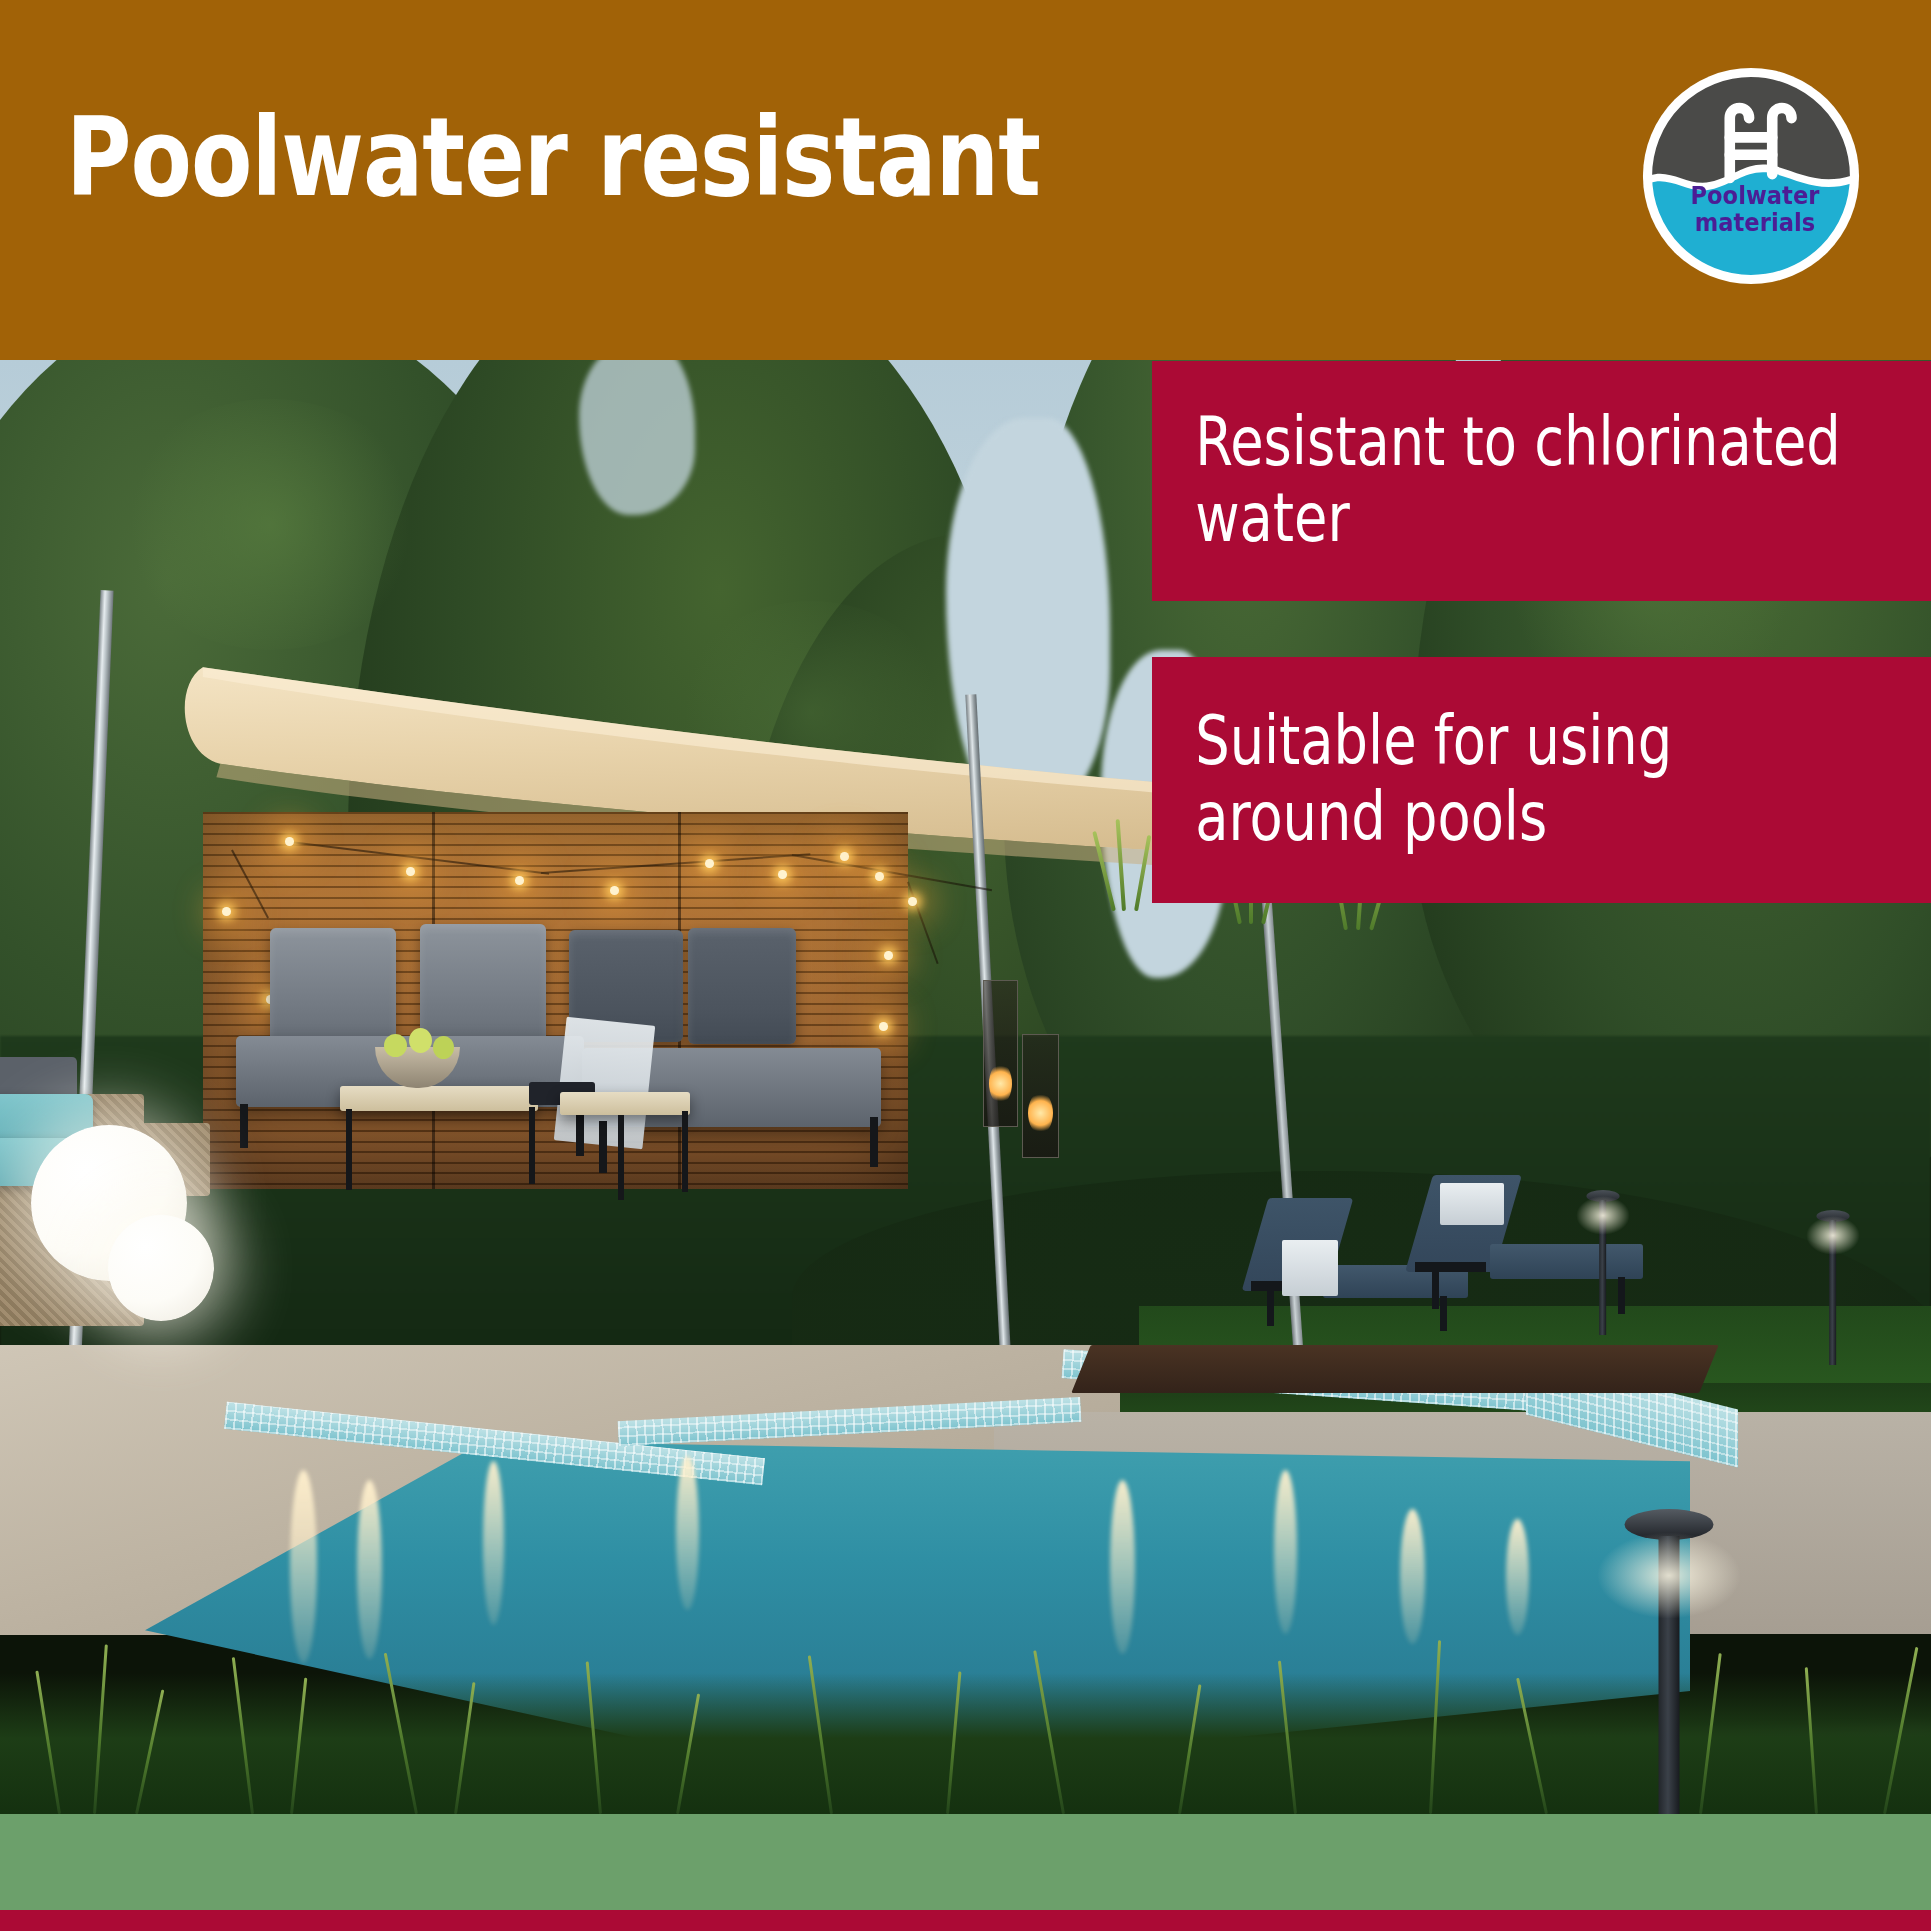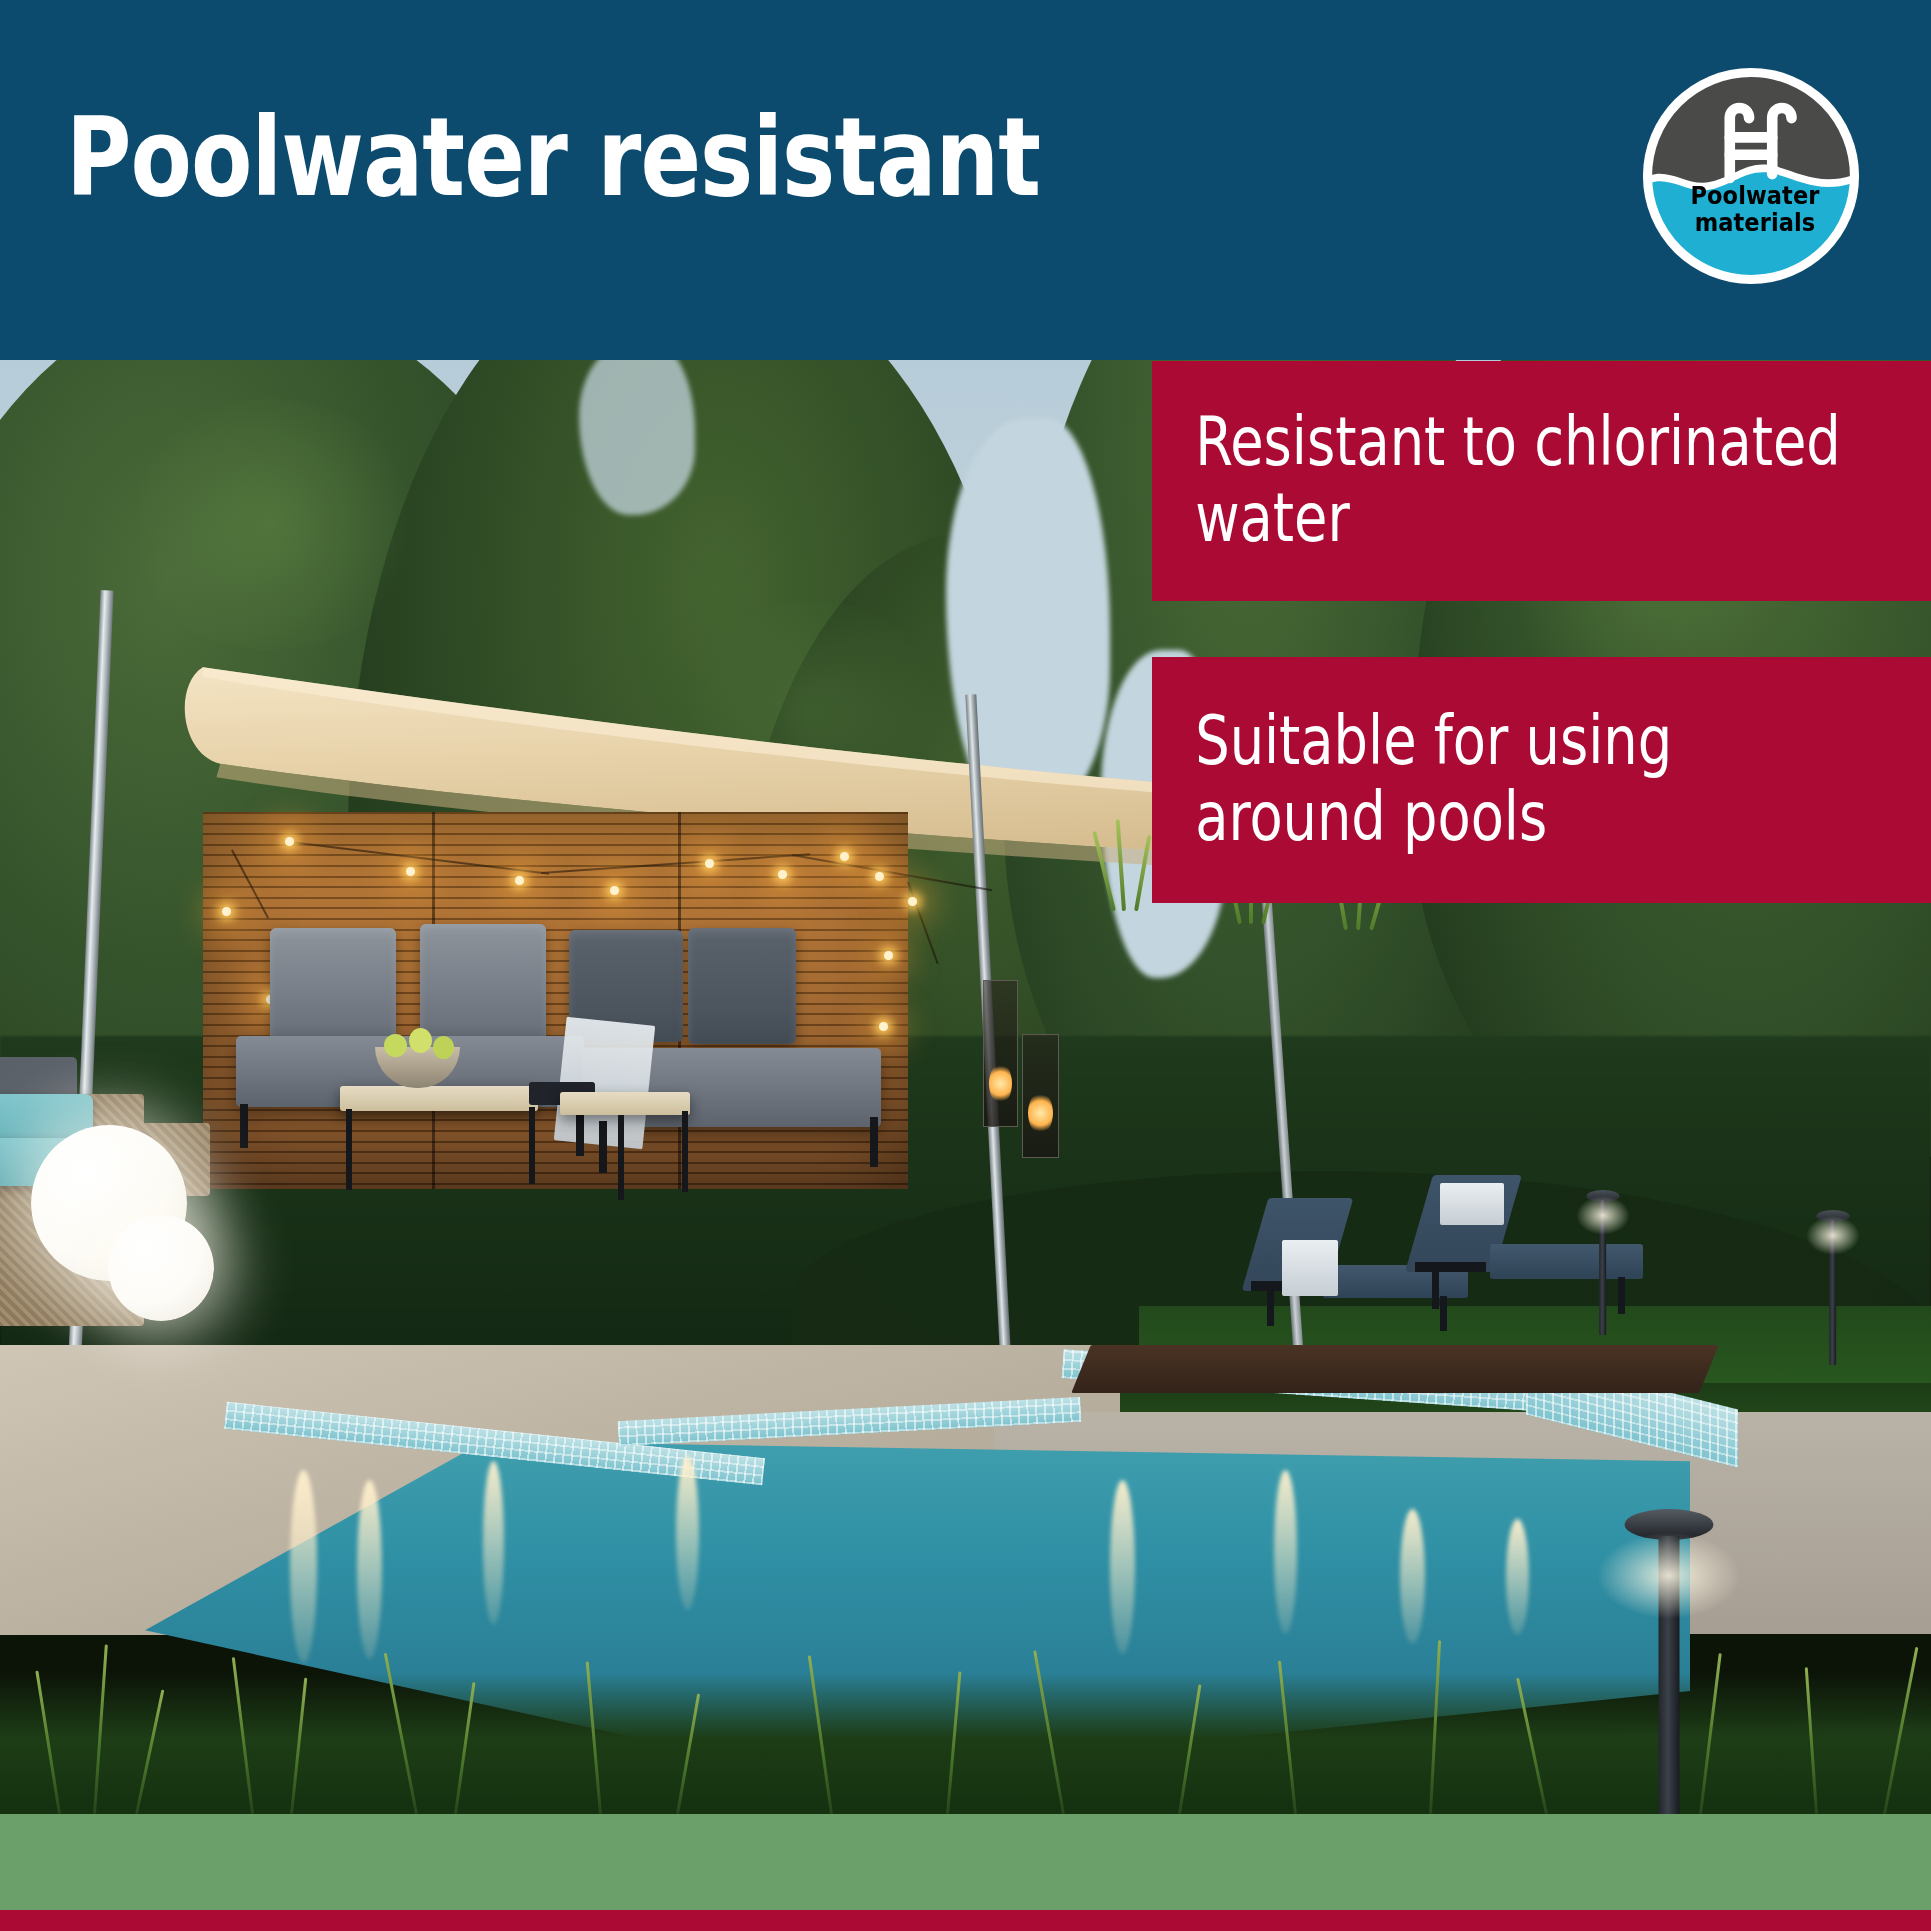--- a/index.html
+++ b/index.html
@@ -1,28 +1,28 @@
 <!DOCTYPE html>
 <html><head>
 <meta charset="utf-8">
 <style>
   html,body{margin:0;padding:0;background:#fff;}
   body{font-family:"Liberation Sans",sans-serif;}
   .stage{position:relative;width:1931px;height:1931px;overflow:hidden;background:#6ca06b;}
 
   
-  .header-band{position:absolute;left:0;top:0;width:1931px;height:360px;background:#0c4a6e;z-index:30;}
+  .header-band{position:absolute;left:0;top:0;width:1931px;height:360px;background:#a16207;z-index:30;}
   .header-title{position:absolute;left:66px;top:104px;font-size:108px;line-height:1;color:#ffffff;
     font-weight:700;font-family:"Liberation Sans Narrow","DejaVu Sans Condensed","Liberation Sans",sans-serif;
     letter-spacing:-1px;transform:scaleX(.92);transform-origin:left center;white-space:nowrap;}
 
   
   .badge{position:absolute;left:1641px;top:66px;width:220px;height:220px;z-index:40;}
   .badge svg{display:block;width:220px;height:220px;}
-  .badge-txt{position:absolute;left:8px;right:0;top:116px;text-align:center;color:#000000;
+  .badge-txt{position:absolute;left:8px;right:0;top:116px;text-align:center;color:#4c1d95;
      font-weight:700;font-size:25px;line-height:1.08;letter-spacing:0.1px;
      font-family:"Liberation Sans Narrow","DejaVu Sans Condensed","Liberation Sans",sans-serif;
      text-shadow:0 0 1px rgba(0,0,0,.05);}
 
   
   .photo{position:absolute;left:0;top:360px;width:1931px;height:1454px;overflow:hidden;background:#0c1408;z-index:10;}
 
   
   .sky{position:absolute;left:0;top:0;width:1931px;height:734px;
     background:linear-gradient(180deg,#b6ccd8 0%,#c2d4dd 40%,#cfdde2 75%,#d8e2e3 100%);}

